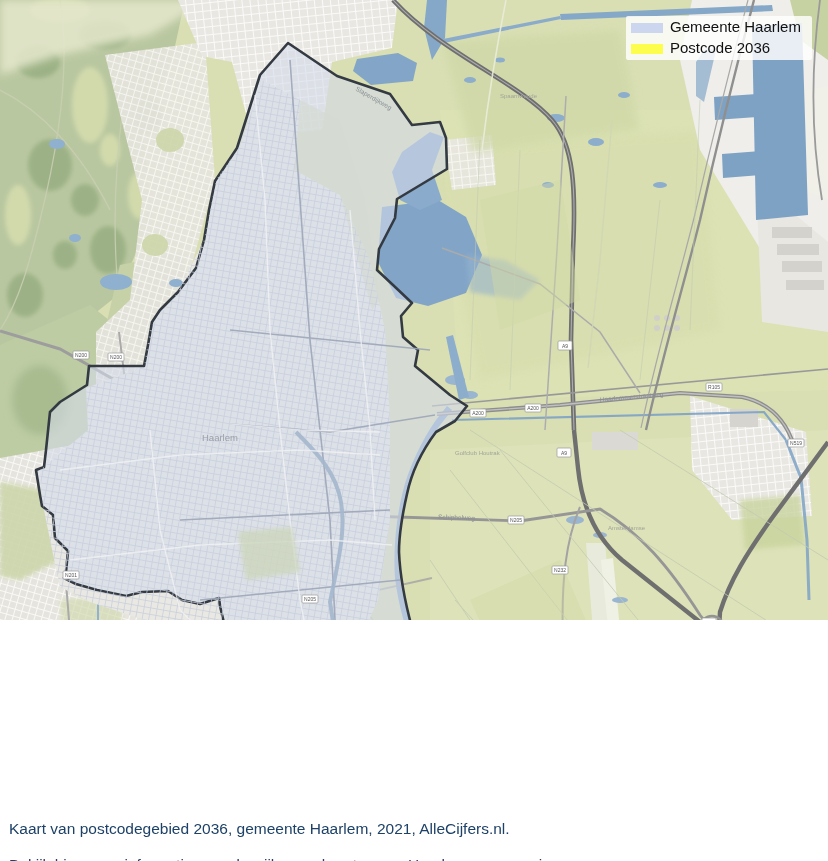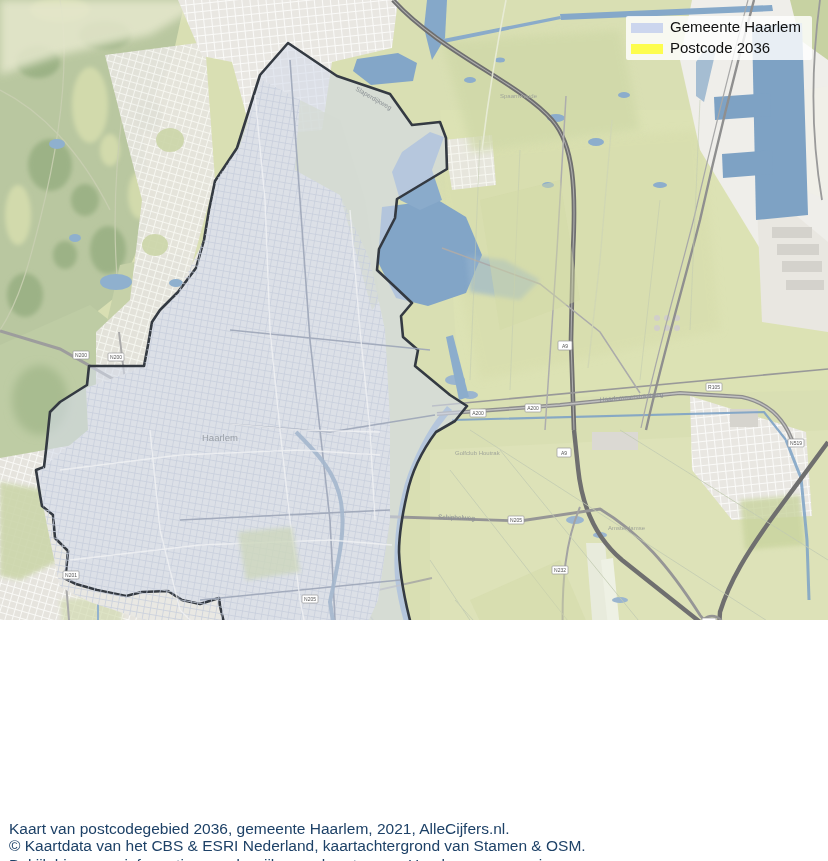--- a/index.html
+++ b/index.html
@@ -406,15 +406,14 @@
 <text x="438" y="519" font-size="6.5" fill="#8b9095" transform="rotate(2 438 519)">Schipholweg</text>
 
 <text x="600" y="402" font-size="6.5" fill="#8b9095" transform="rotate(-5 600 402)">Haarlemmerstraatweg</text>
 
 <text x="355" y="90" font-size="6.5" fill="#8b9095" transform="rotate(30 355 90)">Slaperdijkweg</text>
 </svg>
 </div>
 
 <div id="caption">
   <div class="l1">Kaart van postcodegebied 2036, gemeente Haarlem, 2021, AlleCijfers.nl.</div>
-  <div class="l2">© Kaartdata van het CBS &amp; ESRI Nederland, kaartachtergrond van Stamen &amp; OSM.</div>
   <div class="l3">Bekijk hier meer informatie over de wijken en buurten van Haarlem en omgeving.</div>
 </div>
 
 </body></html>

